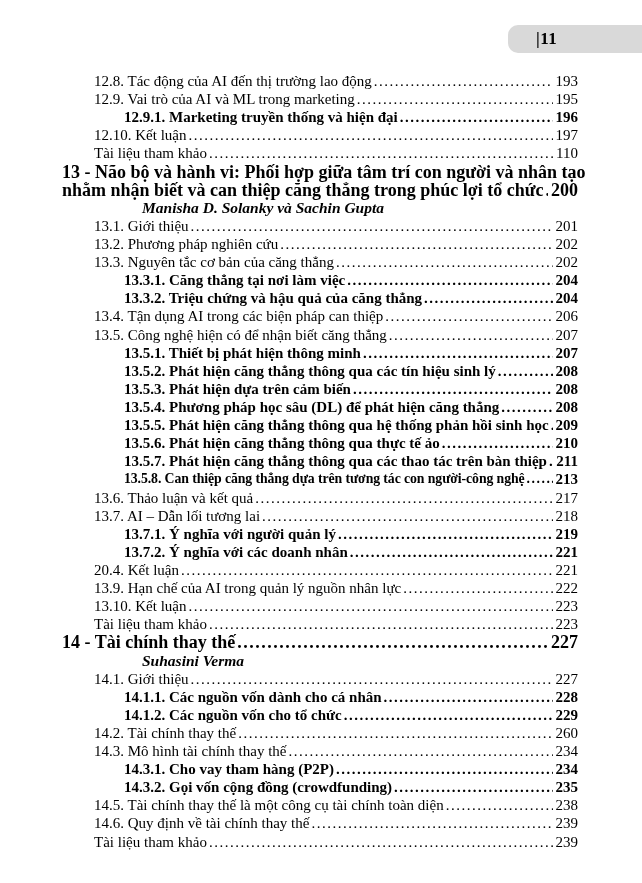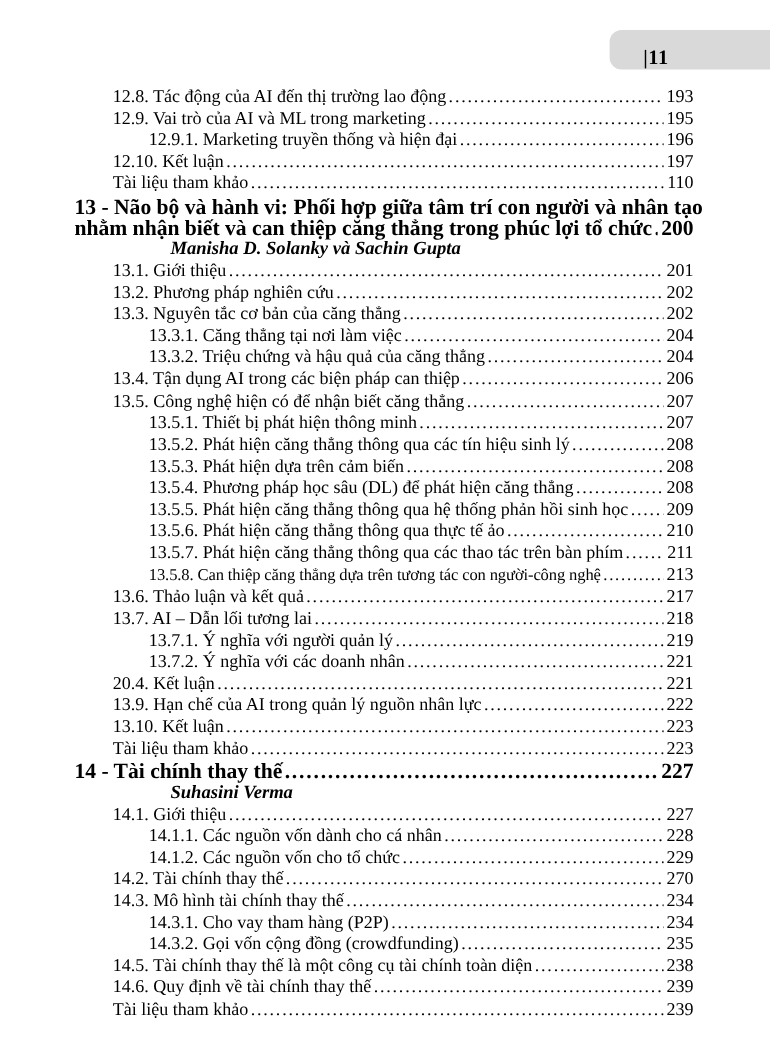--- a/index.html
+++ b/index.html
@@ -15,25 +15,25 @@
     font-family: "Liberation Serif", "DejaVu Serif", serif;
     color: #000000;
   }
 
   
   .page-badge {
     position: absolute;
     top: 25px;
     left: 508px;
     right: 0;
-    height: 33px;
+    height: 28px;
     background: #d9d9d9;
     border-radius: 10px 0 0 10px;
     display: flex;
-    align-items: flex-end;
+    align-items: center;
   }
   .page-badge-label {
     font-weight: bold;
     font-size: 17px;
     padding-left: 28px;
     letter-spacing: 0.5px;
   }
 
   
   .toc {
@@ -65,21 +65,21 @@
     content: "........................................................................................................................................";
     letter-spacing: 1.5px;
   }
   .row .page {
     flex: 0 0 auto;
     text-align: right;
   }
 
   
   .row.l1 { padding-left: 32px; }
-  .row.l2 { padding-left: 62px; }
+  .row.l2 { padding-left: 62px; font-weight: bold; }
 
   
   .row.chapter, .row.chapter-start, .row.chapter-end {
     font-weight: bold;
     font-size: 18px;
   }
 
   
   .row.author {
     padding-left: 80px;
@@ -197,21 +197,21 @@
     <span class="label">13.5.5. Phát hiện căng thẳng thông qua hệ thống phản hồi sinh học</span>
     <span class="leader"></span>
     <span class="page">209</span>
   </div>
     <div class="row l2">
     <span class="label">13.5.6. Phát hiện căng thẳng thông qua thực tế ảo</span>
     <span class="leader"></span>
     <span class="page">210</span>
   </div>
     <div class="row l2">
-    <span class="label">13.5.7. Phát hiện căng thẳng thông qua các thao tác trên bàn phím</span>
+    <span class="label">13.5.7. Phát hiện căng thẳng thông qua các thao tác trên bàn thiệp</span>
     <span class="leader"></span>
     <span class="page">211</span>
   </div>
     <div class="row l2 small">
     <span class="label">13.5.8. Can thiệp căng thẳng dựa trên tương tác con người-công nghệ</span>
     <span class="leader"></span>
     <span class="page">213</span>
   </div>
     <div class="row l1">
     <span class="label">13.6. Thảo luận và kết quả</span>
@@ -273,21 +273,21 @@
     <span class="page">228</span>
   </div>
     <div class="row l2">
     <span class="label">14.1.2. Các nguồn vốn cho tổ chức</span>
     <span class="leader"></span>
     <span class="page">229</span>
   </div>
     <div class="row l1">
     <span class="label">14.2. Tài chính thay thế</span>
     <span class="leader"></span>
-    <span class="page">270</span>
+    <span class="page">260</span>
   </div>
     <div class="row l1">
     <span class="label">14.3. Mô hình tài chính thay thế</span>
     <span class="leader"></span>
     <span class="page">234</span>
   </div>
     <div class="row l2">
     <span class="label">14.3.1. Cho vay tham hàng (P2P)</span>
     <span class="leader"></span>
     <span class="page">234</span>

